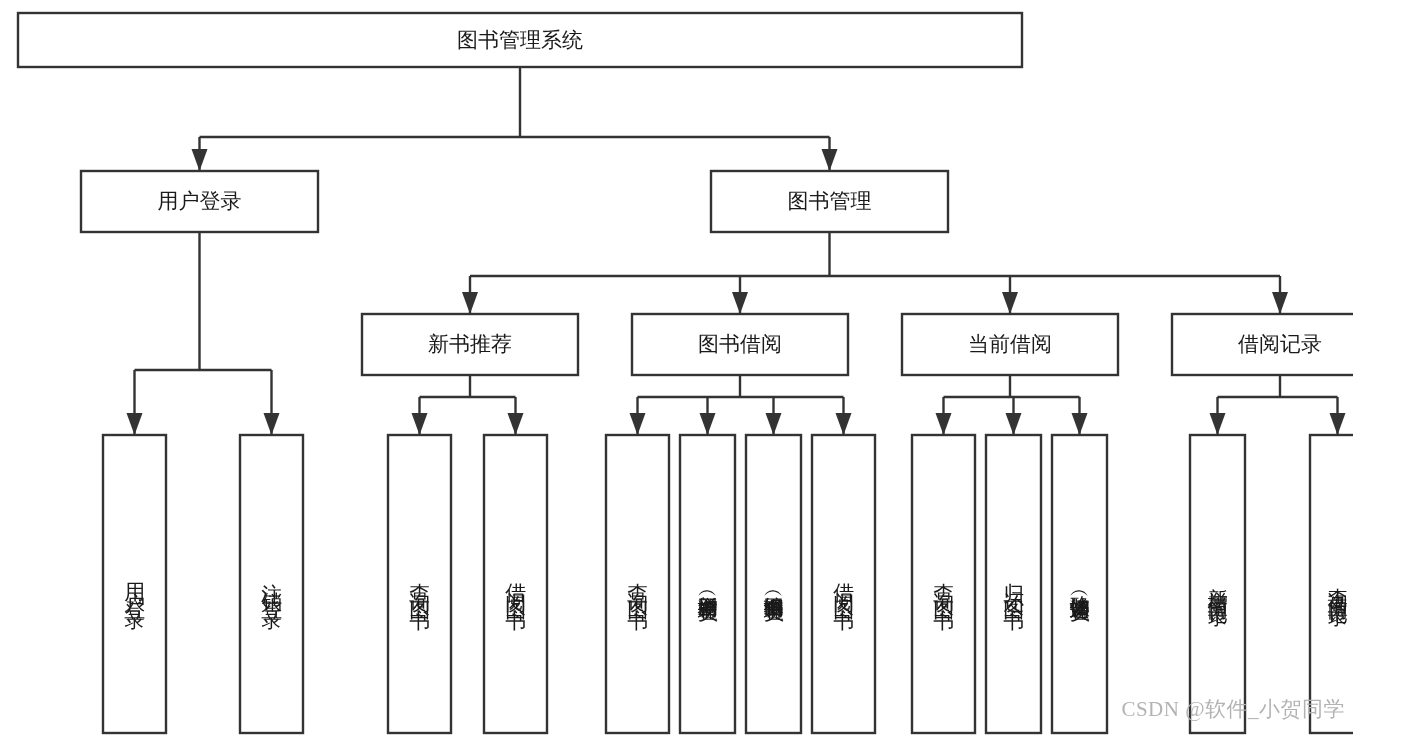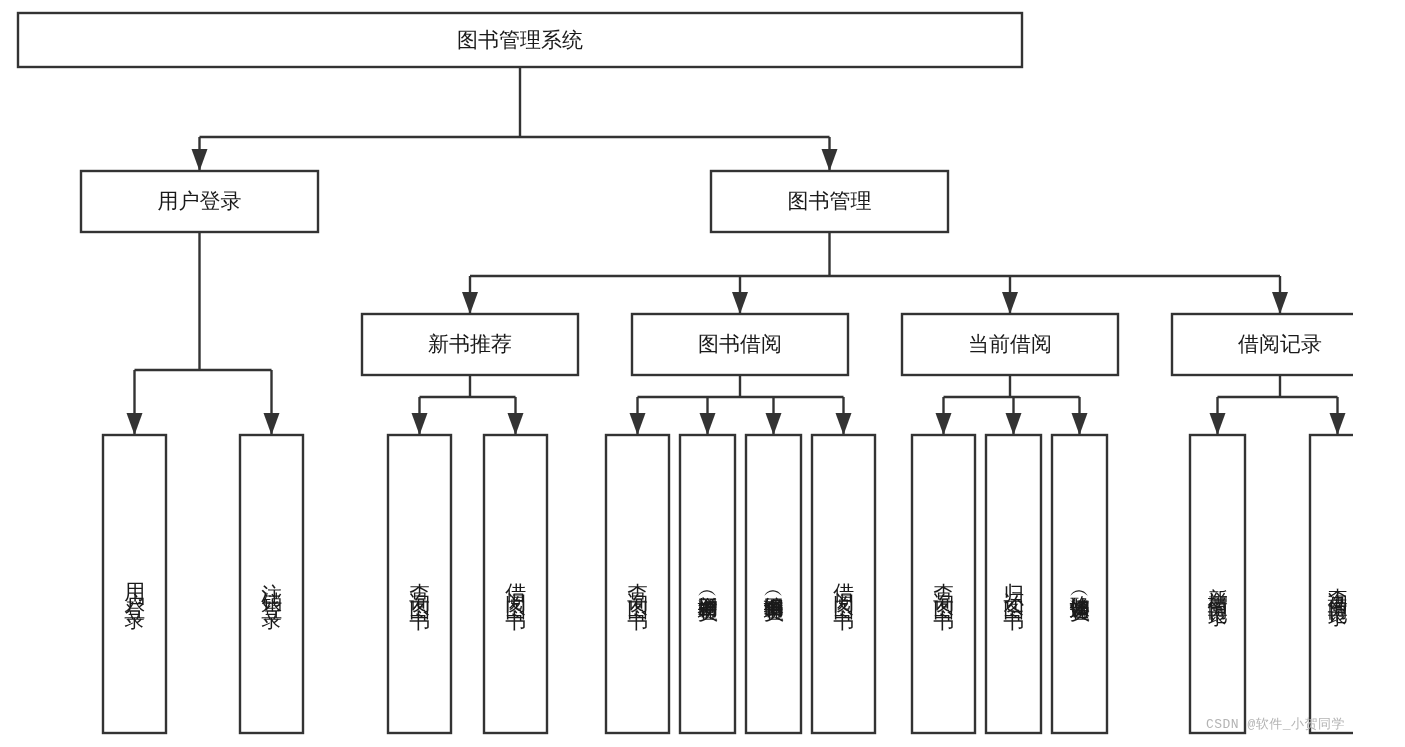--- a/index.html
+++ b/index.html
@@ -59,23 +59,23 @@
     display: flex;
     align-items: center;
     justify-content: center;
     text-align: center;
     white-space: nowrap;
     pointer-events: none;
   }
   .watermark {
     position: absolute;
     right: 8px;
-    bottom: 14px;
-    font-family: Liberation Mono, monospace;
-    font-size: 13px;
+    bottom: 24px;
+    font-family: Liberation Serif, serif;
+    font-size: 21px;
     color: #b3b3b3;
     white-space: nowrap;
     letter-spacing: 0.5px;
   }
 </style>
 </head>
 <body>
 
 <div id="diagram-root">
 

